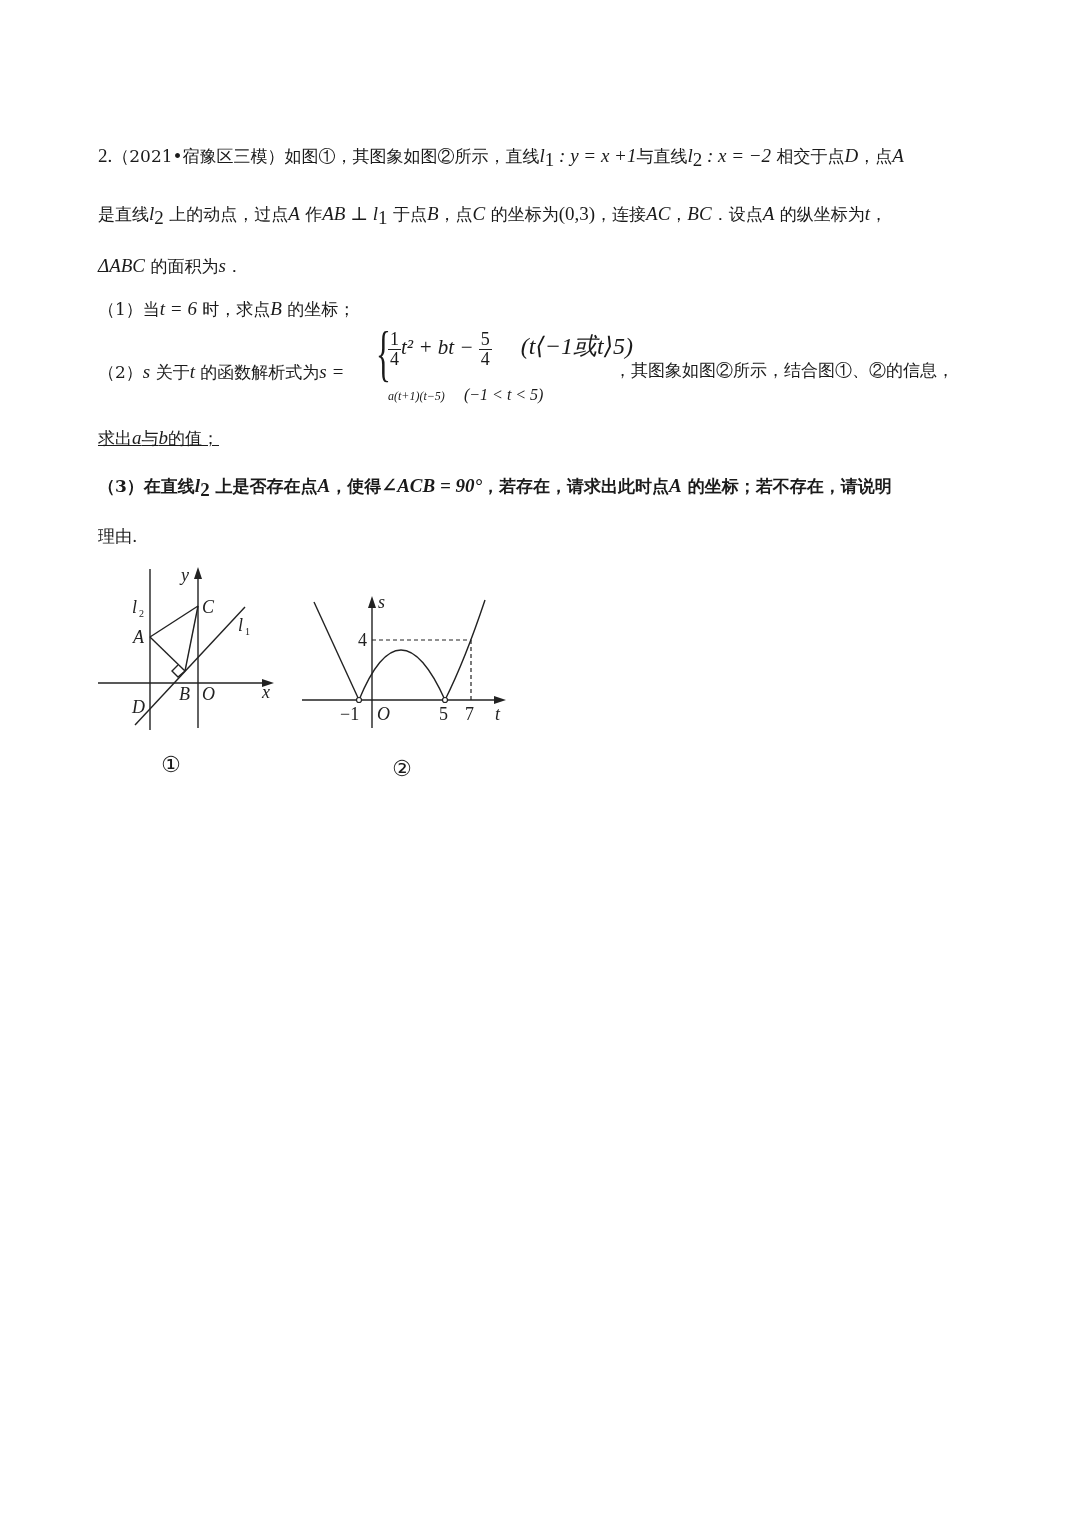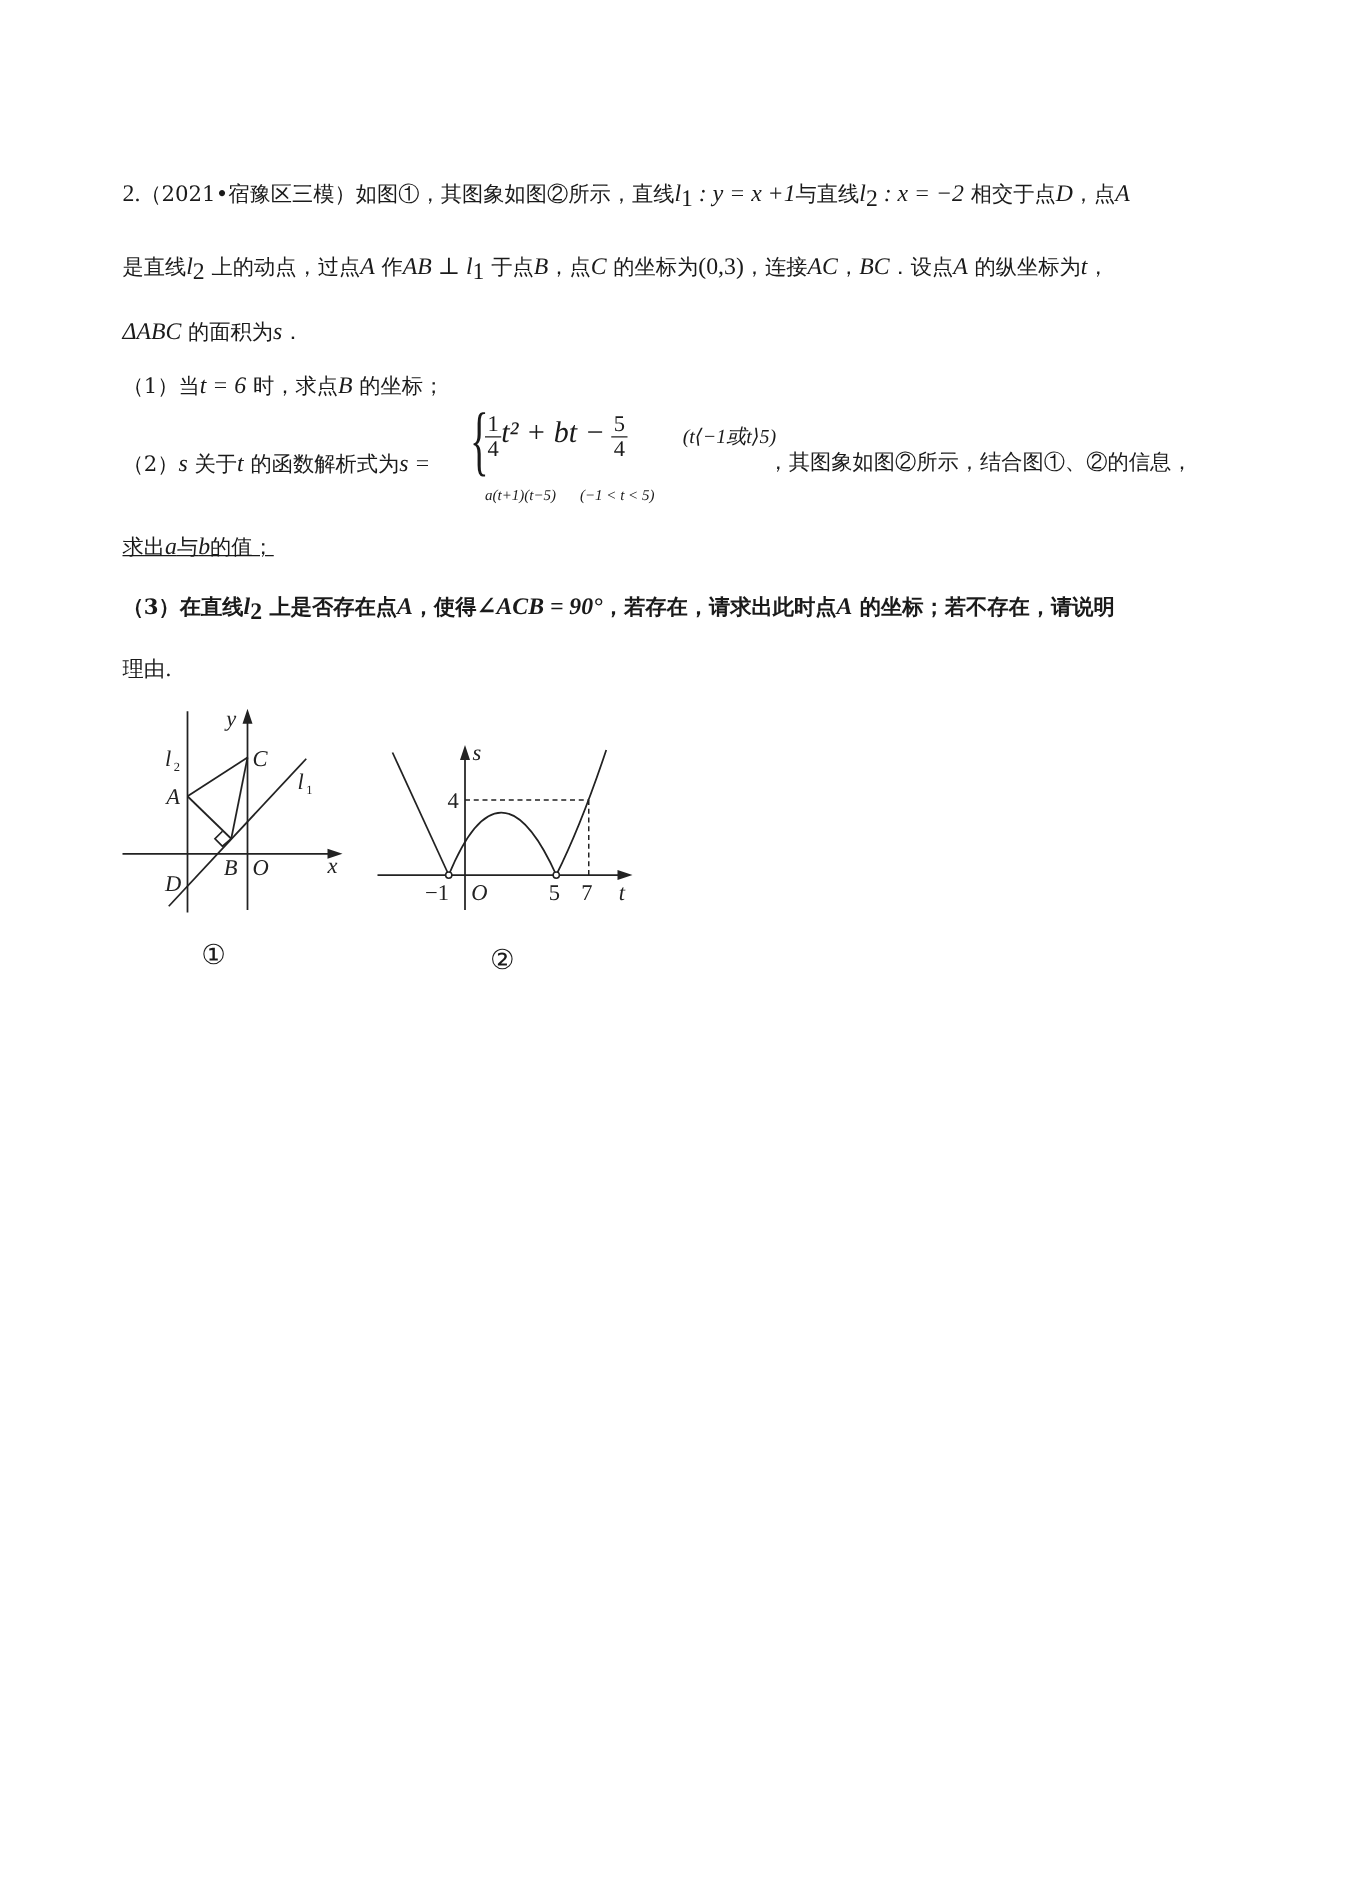--- a/index.html
+++ b/index.html
@@ -35,27 +35,27 @@
   <span>（1）</span><span>当</span><span class="m">t = 6</span><span> 时，求点</span><span class="m">B</span><span> 的坐标；</span>
 </div>
 
 <div>
   <div class="line" style="top:362px;">
     <span>（2）</span><span class="m">s</span><span> 关于</span><span class="m">t</span><span> 的函数解析式为</span><span class="m">s =</span>
   </div>
   <div style="position:absolute; left:376px; top:330px; width:240px; height:80px;">
     <span class="brace">{</span>
     <div style="position:absolute; left:12px; top:0px; white-space:nowrap;">
-      <span class="frac"><span class="num">1</span><span class="den">4</span></span><span class="m" style="font-size:24px;">t² + bt −</span>
+      <span class="frac"><span class="num">1</span><span class="den">4</span></span><span class="m" style="font-size:21px;">t² + bt −</span>
       <span class="frac"><span class="num">5</span><span class="den">4</span></span>
-      <span class="m" style="font-size:16px; margin-left:39px;">(t⟨−1或t⟩5)</span>
+      <span class="m" style="font-size:24px; margin-left:24px;">(t⟨−1或t⟩5)</span>
     </div>
     <div style="position:absolute; left:12px; top:55px; white-space:nowrap;">
       <span class="m" style="font-size:12px;">a(t+1)(t−5)</span>
-      <span class="m" style="font-size:12px; margin-left:14px;text-align:right;">(−1 &lt; t &lt; 5)</span>
+      <span class="m" style="font-size:16px; margin-left:14px;text-align:right;">(−1 &lt; t &lt; 5)</span>
     </div>
   </div>
   <div class="line" style="left:614px; top:362px;">
     <span>，其图象如图②所示，结合图①、②的信息，</span>
   </div>
   <div class="line" style="top:428px;text-decoration:underline;">
     <span>求出</span><span class="m">a</span><span>与</span><span class="m">b</span><span>的值；</span>
   </div>
 </div>
 

